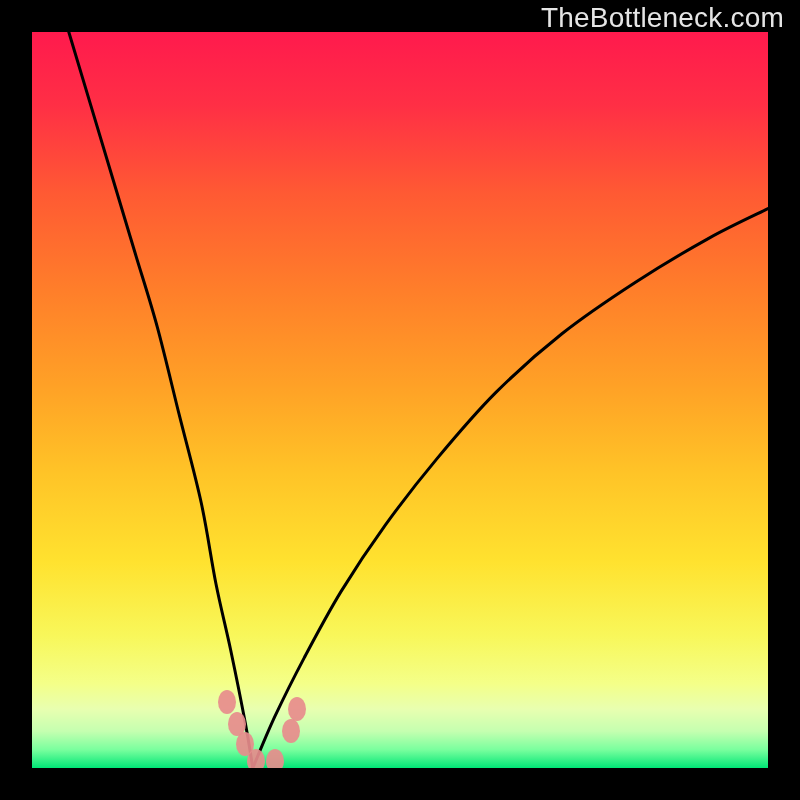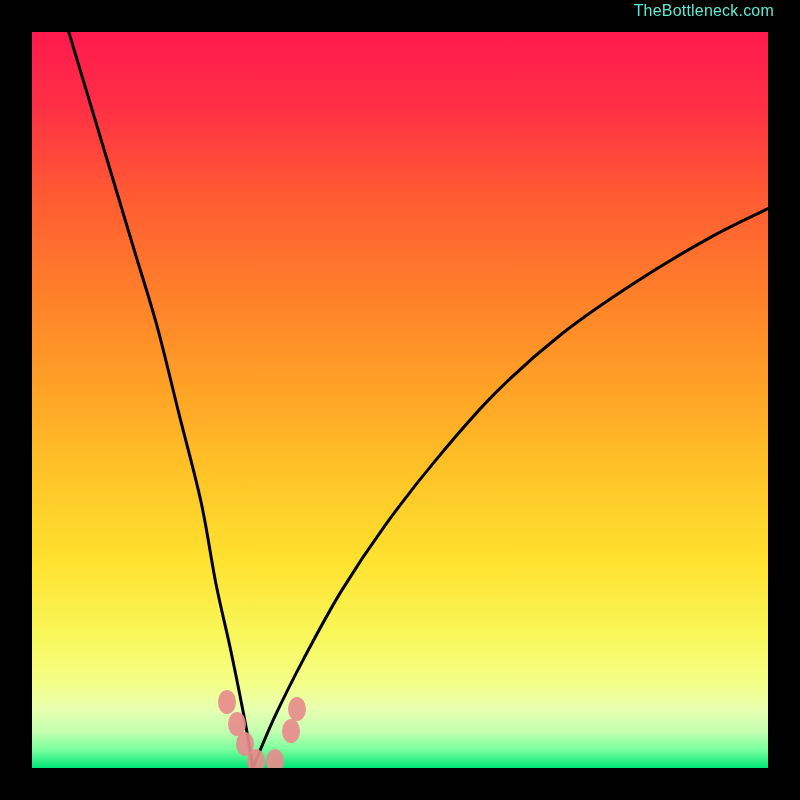--- a/index.html
+++ b/index.html
@@ -15,23 +15,23 @@
     position: absolute;
     top: 0;
     left: 0;
     width: 800px;
     height: 800px;
     background: #000;
   }
   .watermark {
     position: absolute;
     top: 2px;
-    right: 26px;
-    color: #5eead4;
-    font-size: 16px;
+    right: 16px;
+    color: #e5e5e5;
+    font-size: 28px;
     font-weight: 400;
     letter-spacing: 0.2px;
   }
   .plot {
     position: absolute;
     top: 32px;
     left: 32px;
     width: 736px;
     height: 736px;
     overflow: hidden;

